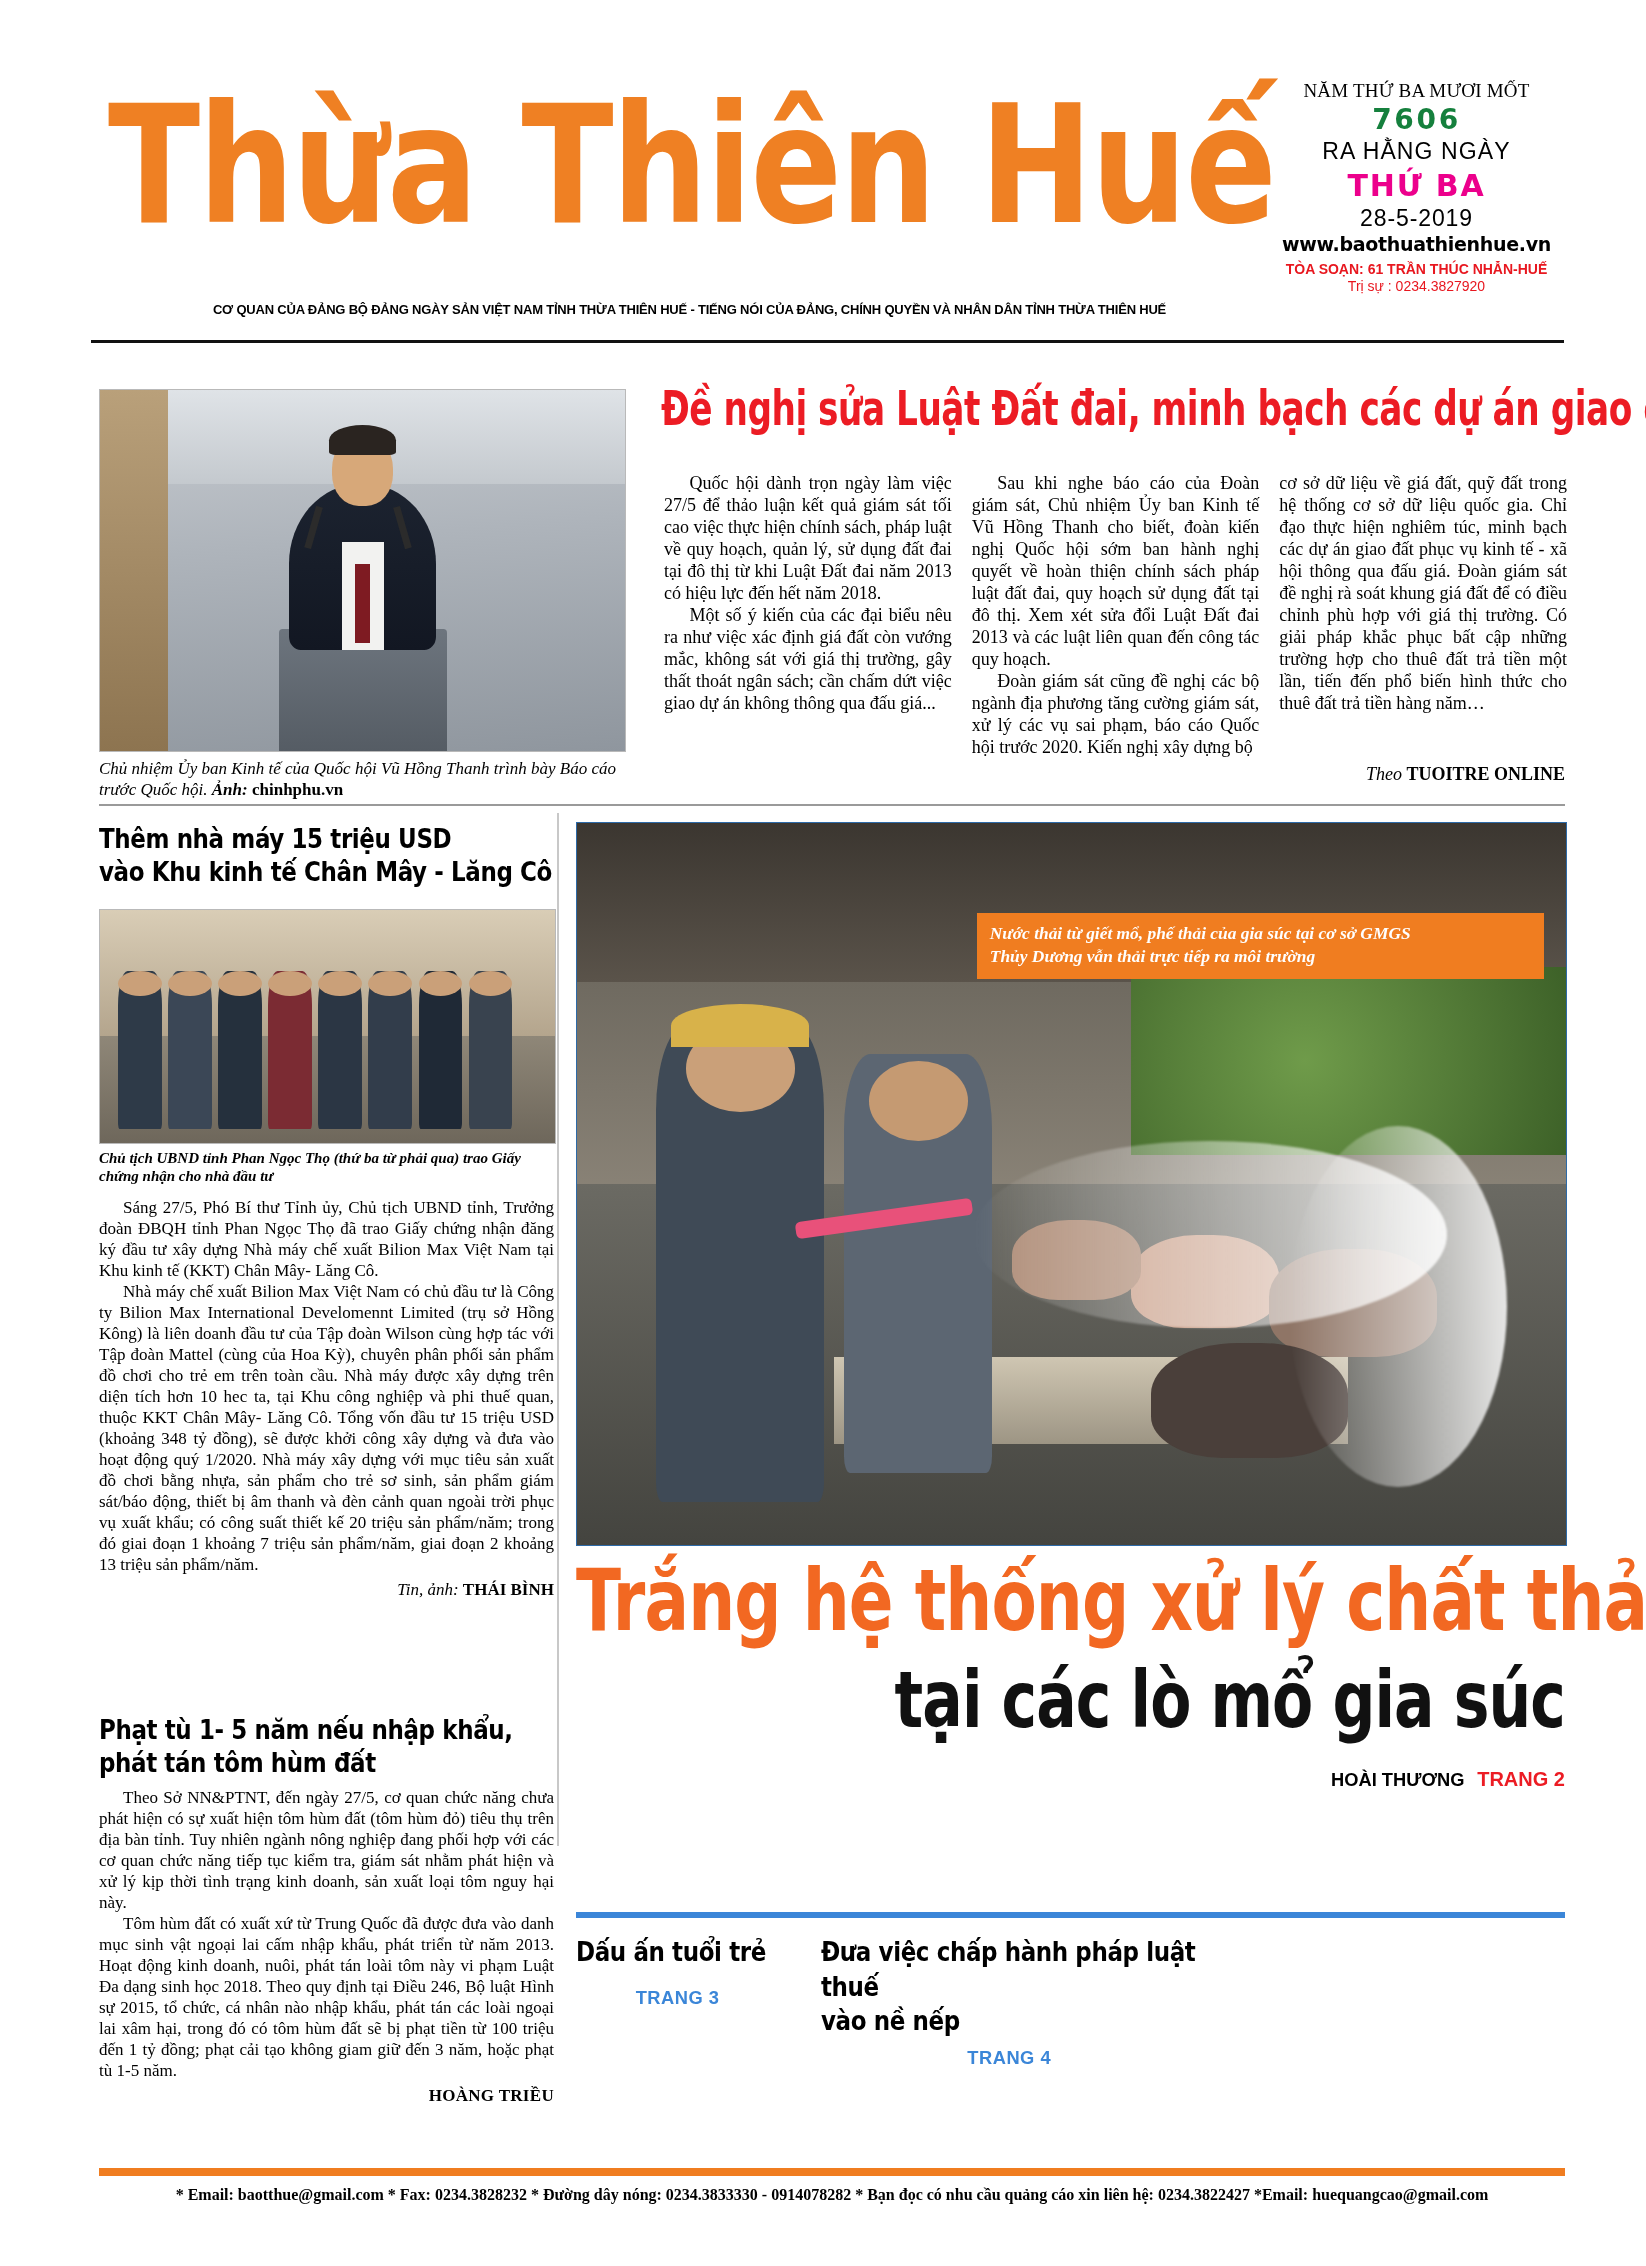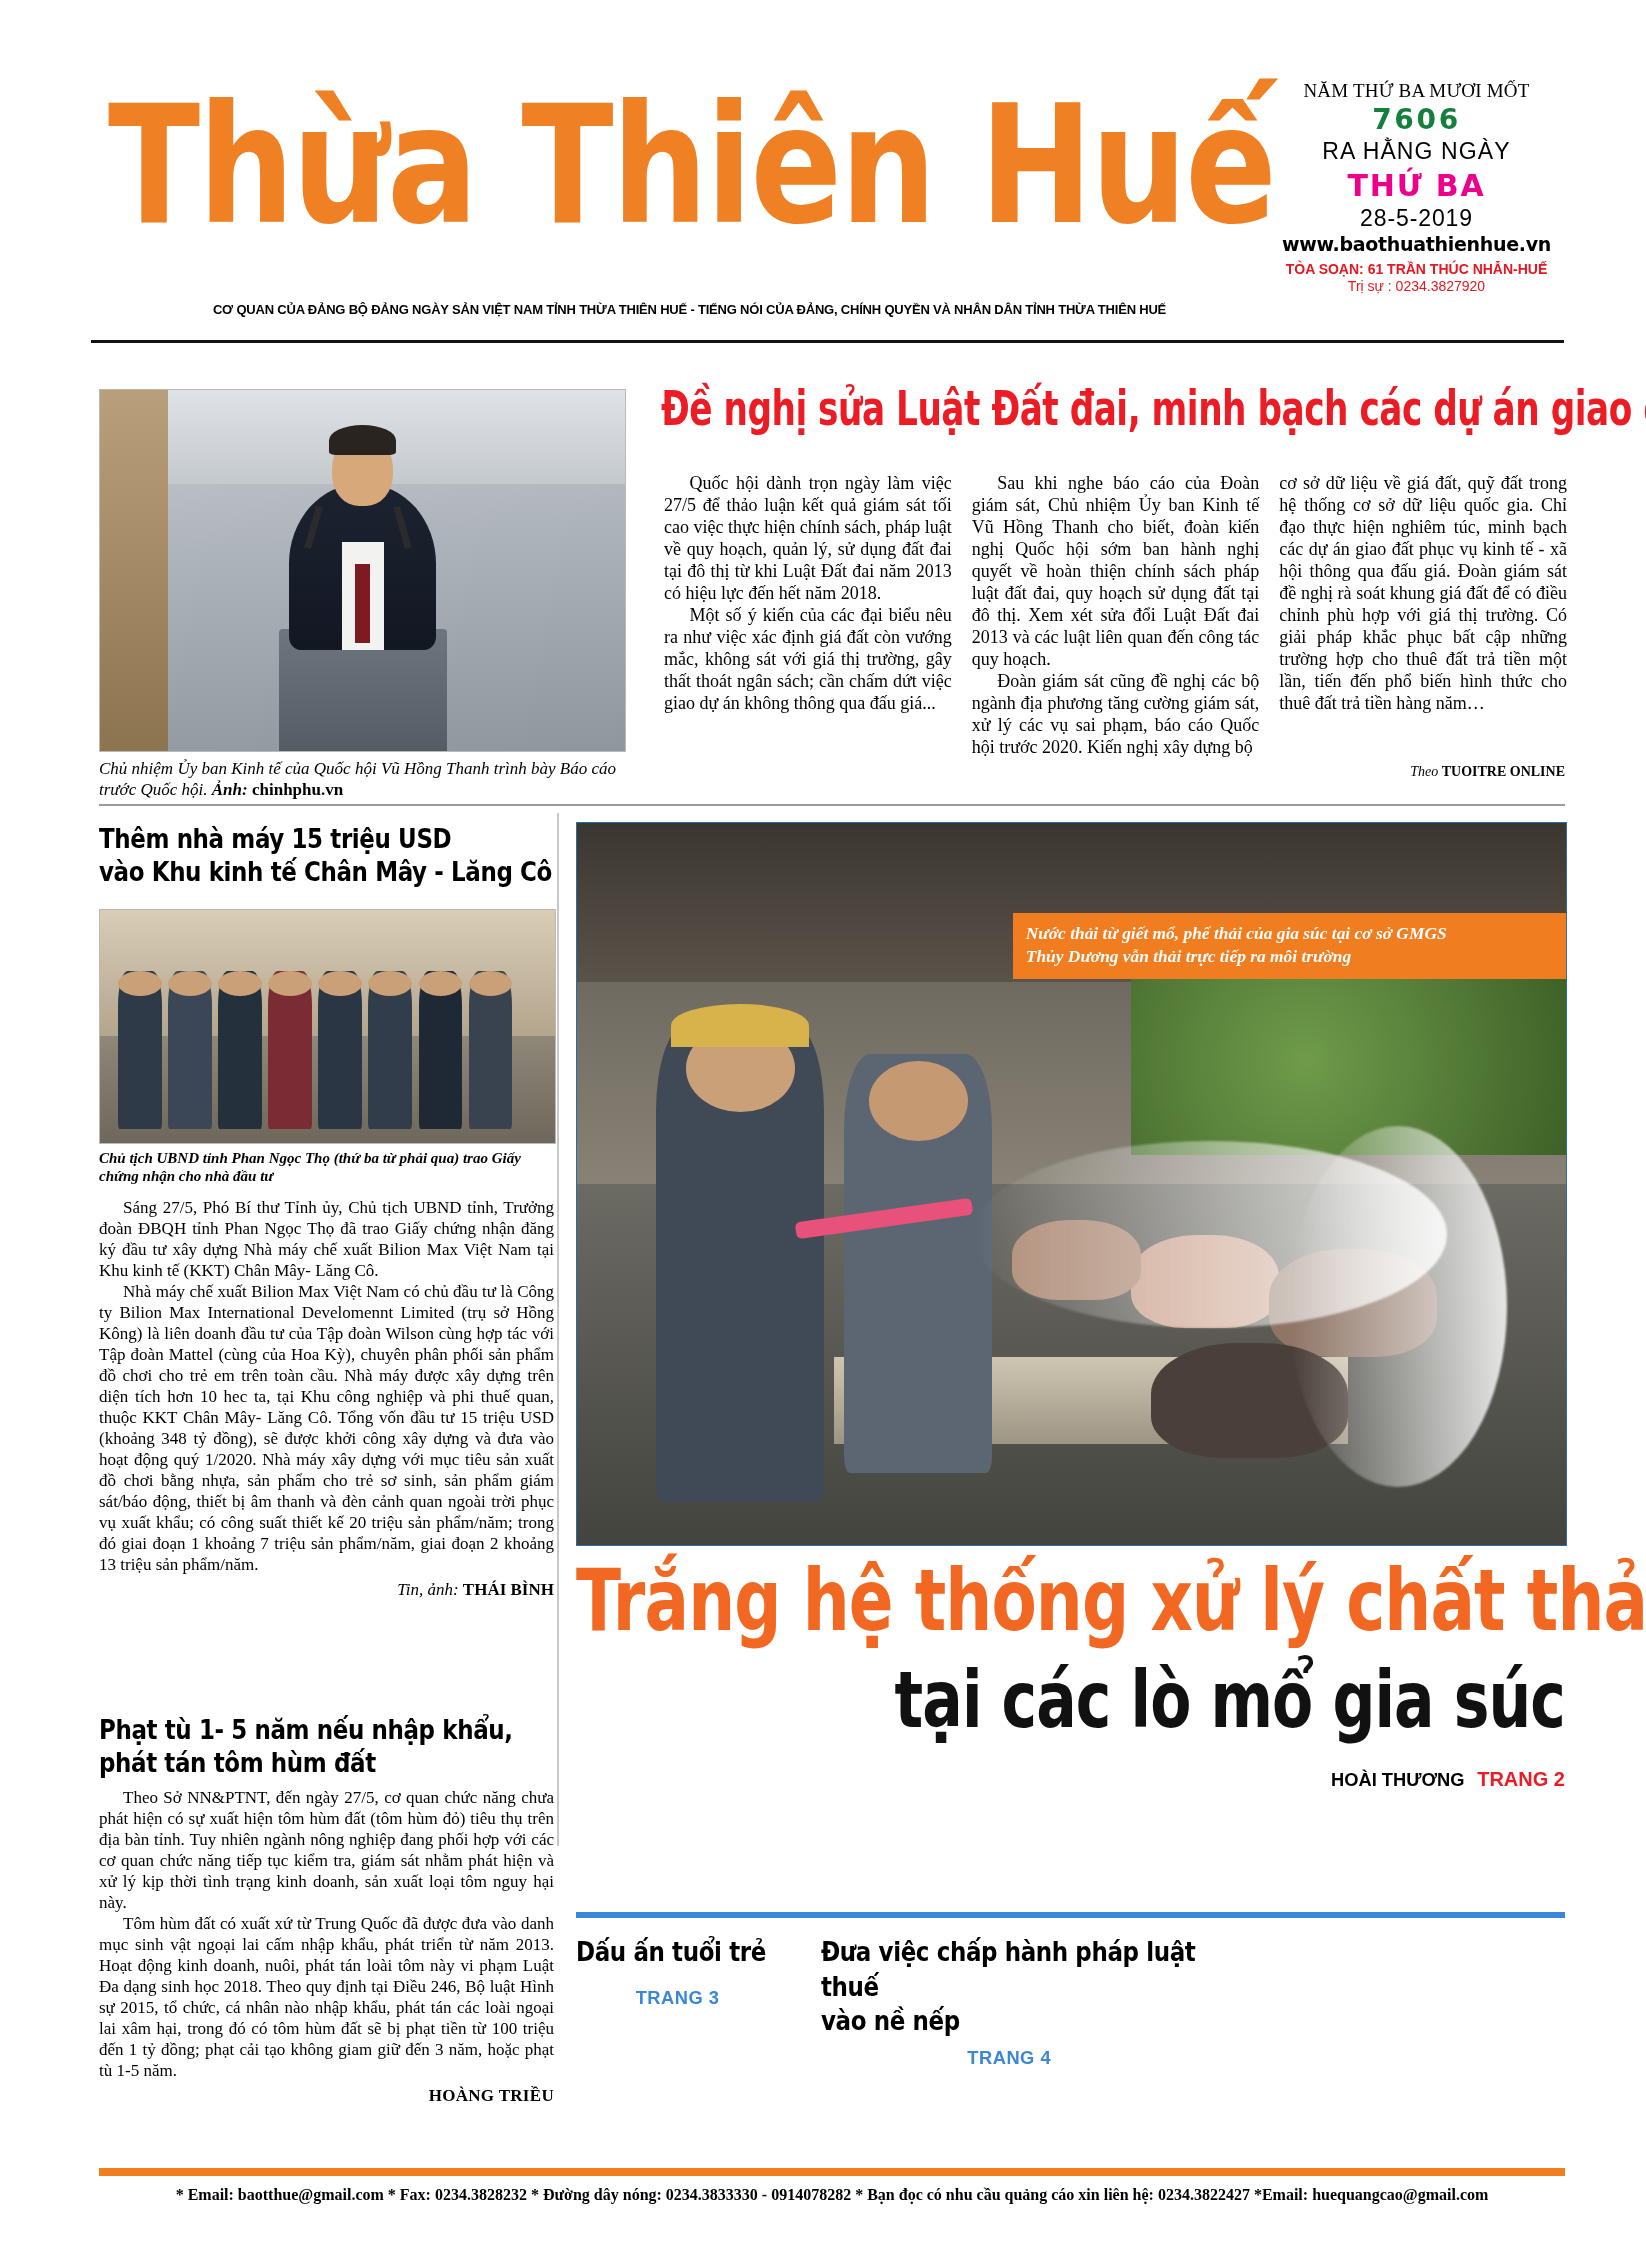--- a/index.html
+++ b/index.html
@@ -42,21 +42,21 @@
 
   .lead-head{position:absolute;left:562px;top:0px;width:905px;
       font-family:"DejaVu Sans",sans-serif;font-weight:bold;font-size:35px;line-height:40px;
       color:#ec1c24;letter-spacing:-0.5px;white-space:nowrap;
       transform:scaleY(1.35) scaleX(.98);transform-origin:left top;}
   .lead-cols{position:absolute;left:565px;top:90px;width:903px;
       display:flex;gap:20px;}
   .lead-cols .col{width:288px;font-size:18px;line-height:22px;text-align:justify;
       font-family:"Liberation Serif",serif;}
   .lead-cols .col p{margin:0;text-indent:25.6px;}
-  .lead-source{position:absolute;right:0px;top:382px;font-size:14px;font-style:italic;}
+  .lead-source{position:absolute;right:0px;top:382px;font-size:18px;font-style:italic;}
   .lead-source b{font-style:normal;font-weight:bold;}
 
   .lead-rule{position:absolute;left:99px;top:804px;width:1466px;height:1.8px;background:#9a9a9a;}
   .col-div{position:absolute;left:557px;top:813px;width:1.8px;height:1033px;background:#c8c8c8;}
 
   
   .leftcol{position:absolute;left:99px;top:822px;width:455px;}
   .lc-head{font-family:"DejaVu Sans",sans-serif;font-weight:bold;font-size:23px;line-height:29px;
       letter-spacing:-0.4px;transform:scaleY(1.16);transform-origin:left top;}
   .lc-photo{position:absolute;left:0;top:87px;width:455px;height:233px;overflow:hidden;border:0.9px solid #b9b9b9;}
@@ -70,21 +70,21 @@
   .lc2{position:absolute;left:99px;top:1713px;width:455px;}
   .lc2-head{font-family:"DejaVu Sans",sans-serif;font-weight:bold;font-size:23px;line-height:29px;
       letter-spacing:-0.4px;transform:scaleY(1.16);transform-origin:left top;}
   .lc2-body{margin-top:16.4px;font-size:17px;line-height:21px;text-align:justify;}
   .lc2-body p{margin:0;text-indent:24px;}
   .lc2-sign{text-align:right;font-size:17px;font-weight:bold;margin-top:3.7px;letter-spacing:0.3px;}
 
   
   .feature{position:absolute;left:576px;top:822px;width:989px;}
   .ft-photo{position:absolute;left:0;top:0;width:989px;height:722px;overflow:hidden;border:1.8px solid #2d6aa8;}
-  .ft-capbox{position:absolute;left:436px;top:90px;width:567px;background:#f07d20;color:#fff;
+  .ft-capbox{position:absolute;left:400px;top:90px;width:567px;background:#f07d20;color:#fff;
       padding:9.1px 12.8px 11px 12.8px;box-sizing:border-box;}
   .ft-capbox span{display:block;font-size:17.4px;line-height:23px;font-style:italic;font-weight:bold;}
   .ft-head1{position:absolute;left:0px;top:731px;width:989px;text-align:center;
       font-family:"DejaVu Sans",sans-serif;font-weight:bold;font-size:66px;line-height:73px;
       color:#f26822;white-space:nowrap;letter-spacing:-0.9px;
       transform:scaleY(1.3);transform-origin:center top;}
   .ft-head2{position:absolute;left:0px;top:833px;width:989px;text-align:right;
       font-family:"DejaVu Sans",sans-serif;font-weight:bold;font-size:60px;line-height:68px;
       color:#111;white-space:nowrap;letter-spacing:-0.9px;
       transform:scaleY(1.3);transform-origin:right top;}

